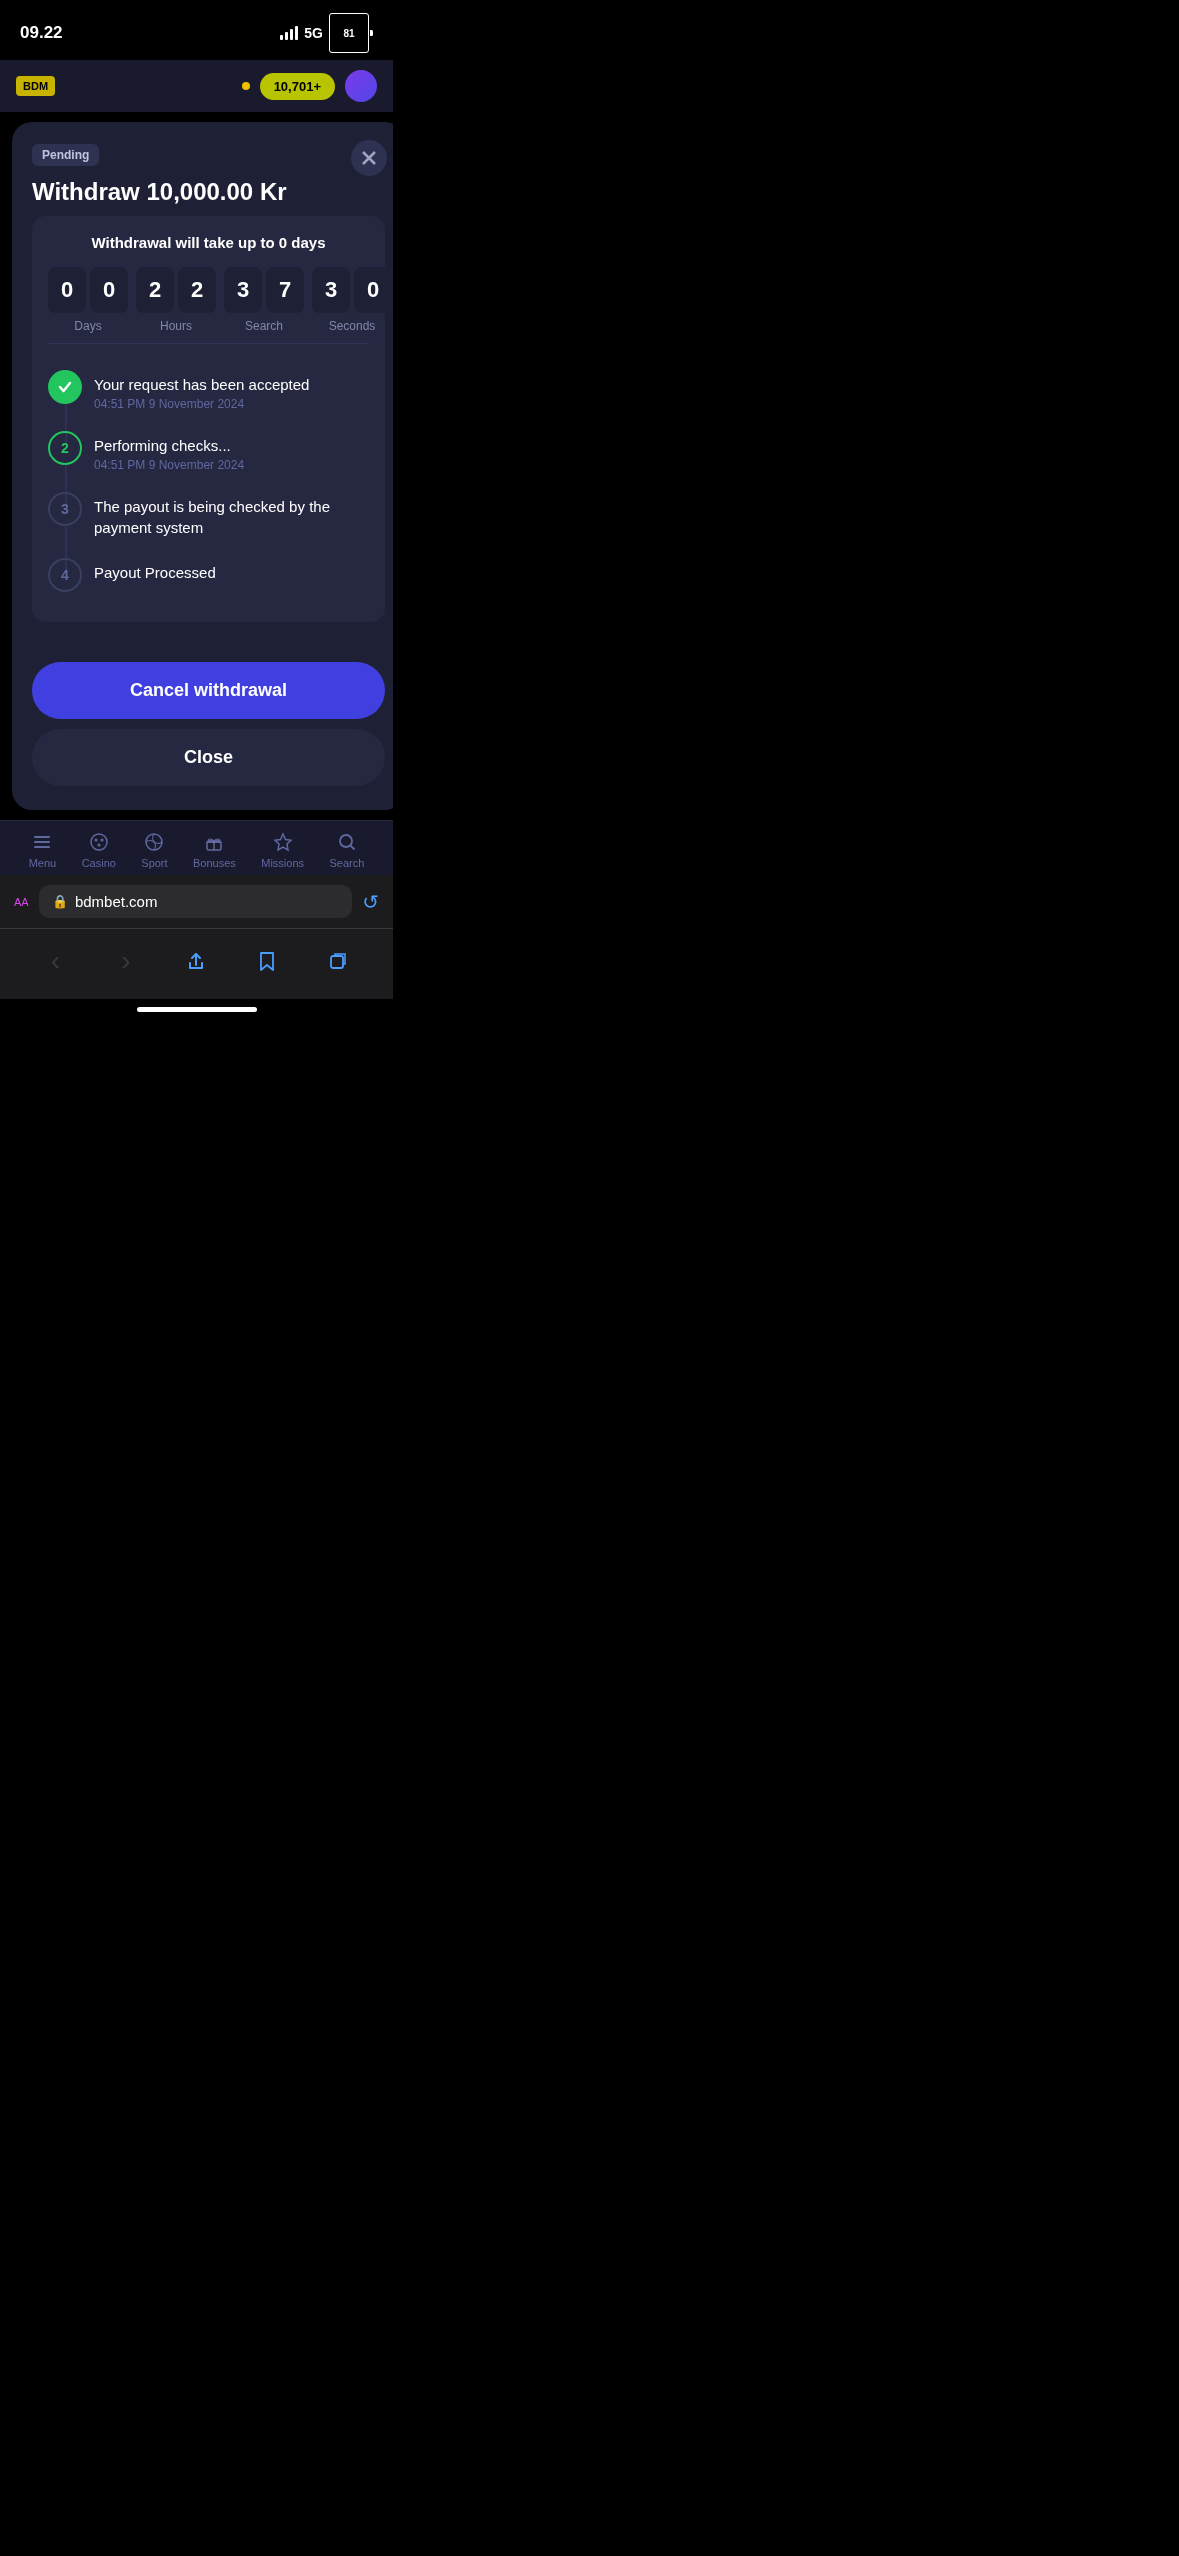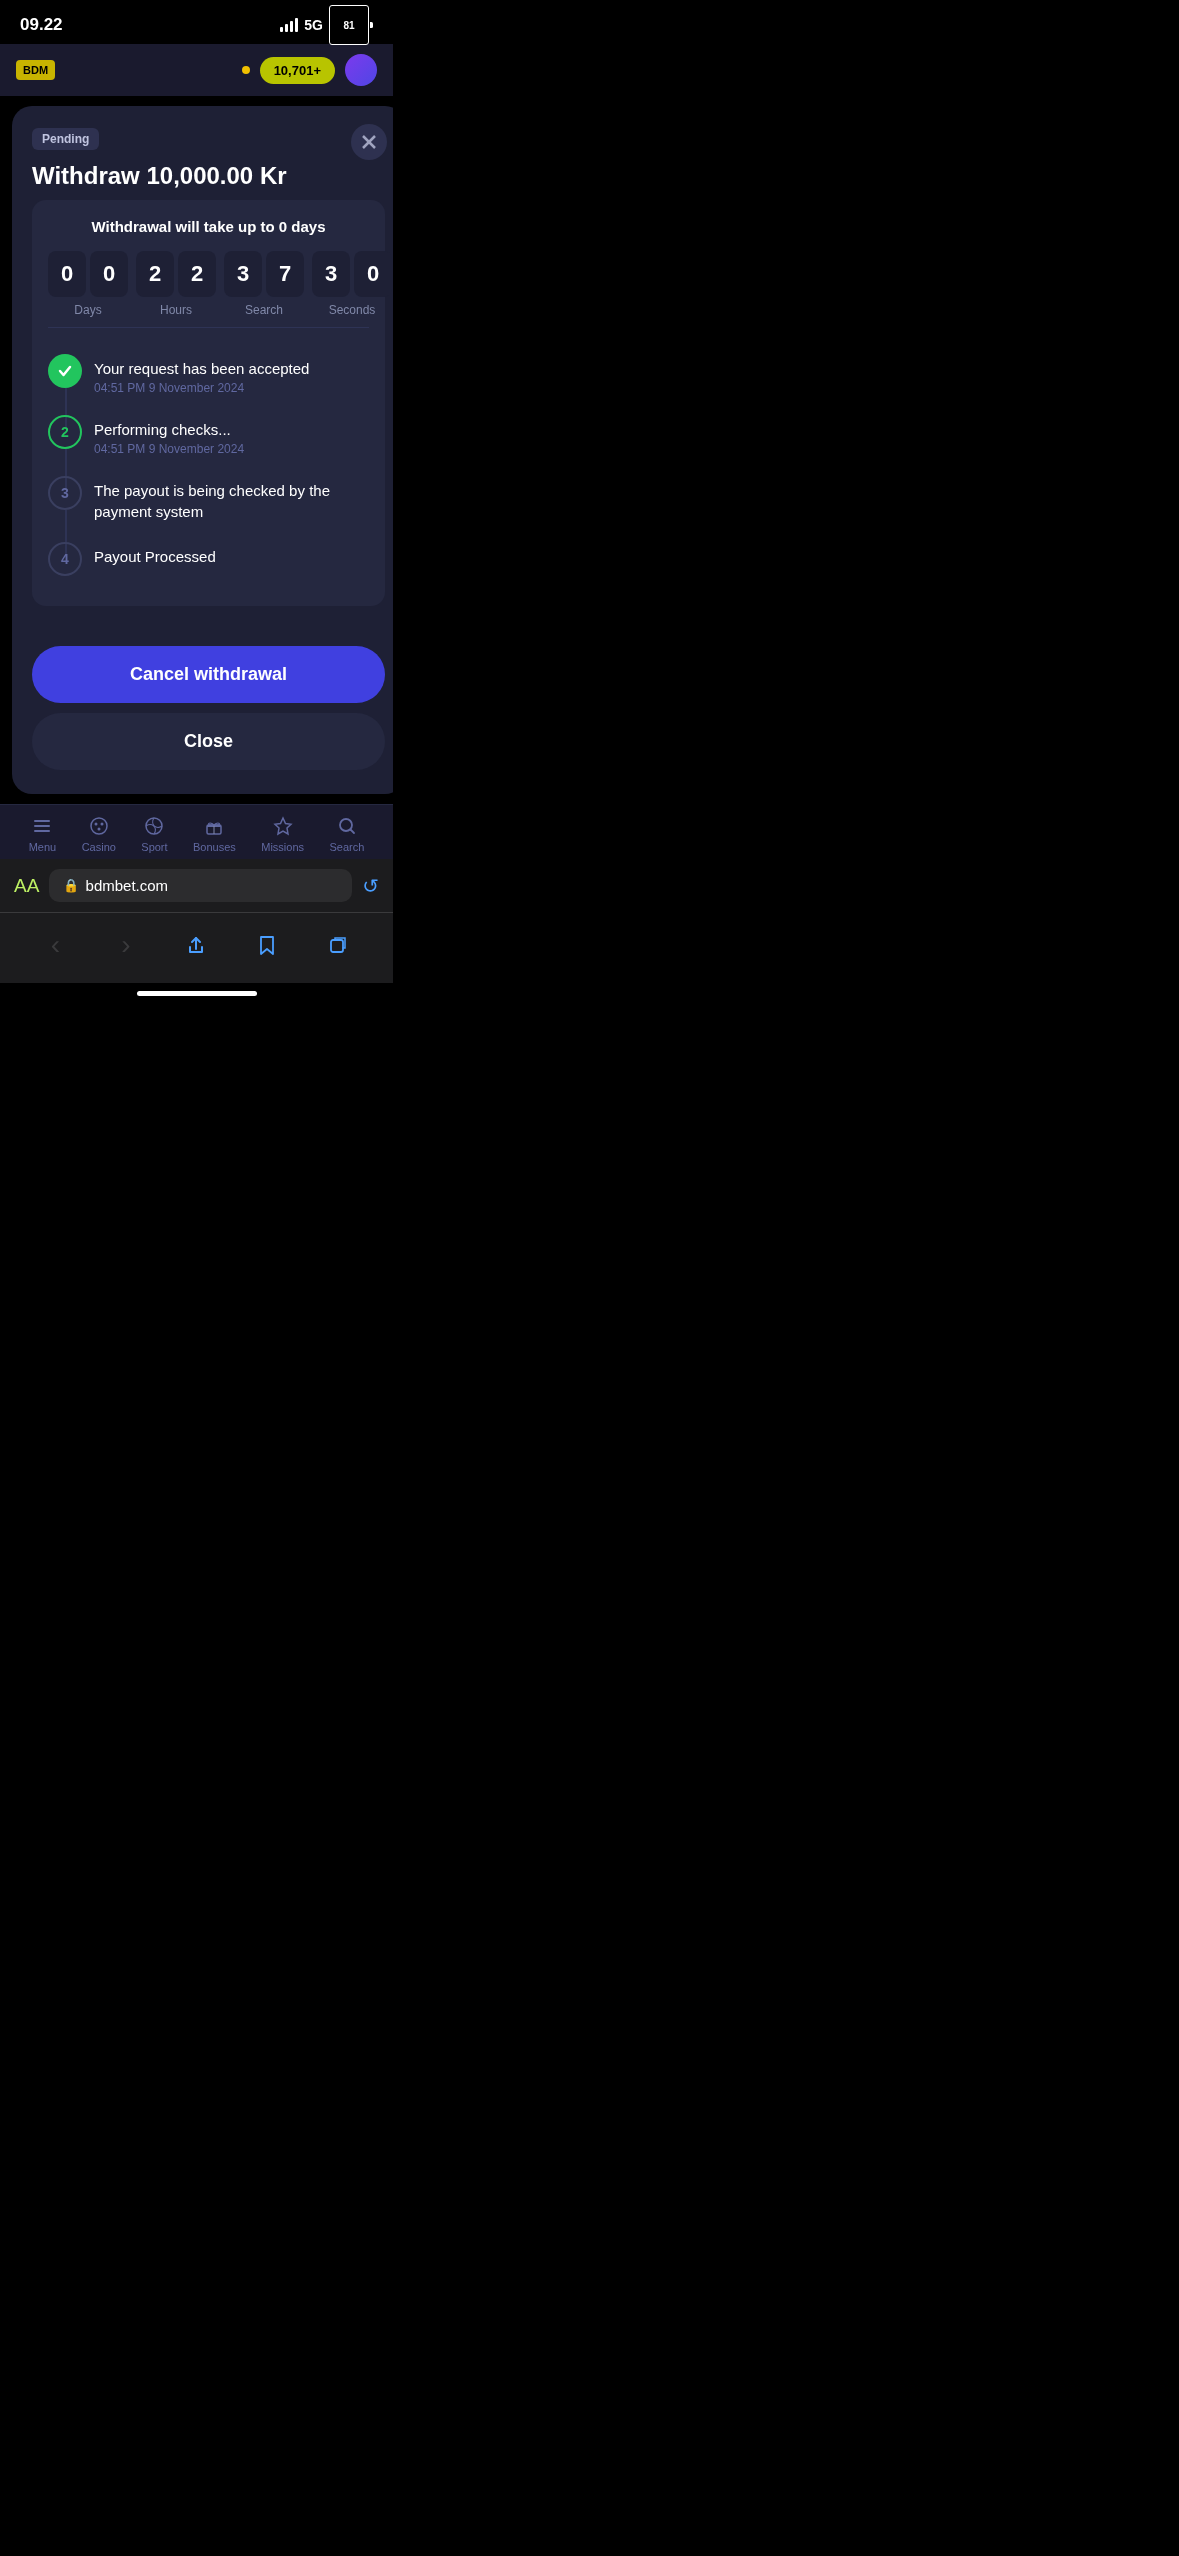--- a/index.html
+++ b/index.html
@@ -15,21 +15,21 @@
       overflow: hidden;
     }
 
     
     .status-bar {
       background: #000;
       display: flex;
       justify-content: space-between;
       align-items: center;
       padding: 12px 20px 6px;
-      height: 44px;
+      height: 60px;
     }
     .status-time {
       color: #fff;
       font-size: 17px;
       font-weight: 600;
     }
     .status-icons {
       display: flex;
       align-items: center;
       gap: 6px;
@@ -371,22 +371,22 @@
 
     
     .browser-bar {
       background: #1c1c1e;
       padding: 10px 14px;
       display: flex;
       align-items: center;
       gap: 10px;
     }
     .aa-text {
-      color: #bef264;
-      font-size: 19px;
+      color: #d946ef;
+      font-size: 11px;
       font-weight: 400;
     }
     .url-bar {
       flex: 1;
       background: #2c2c2e;
       border-radius: 10px;
       padding: 8px 14px;
       display: flex;
       align-items: center;
       gap: 6px;

